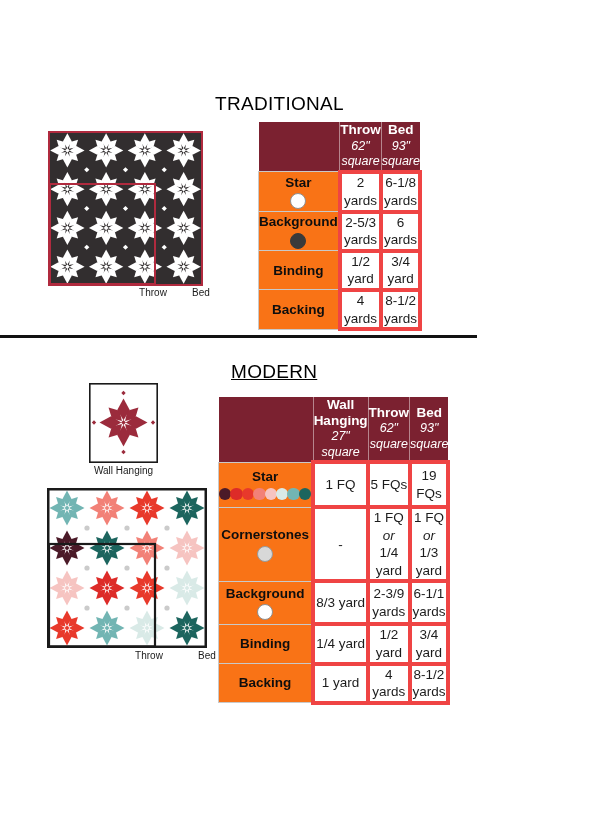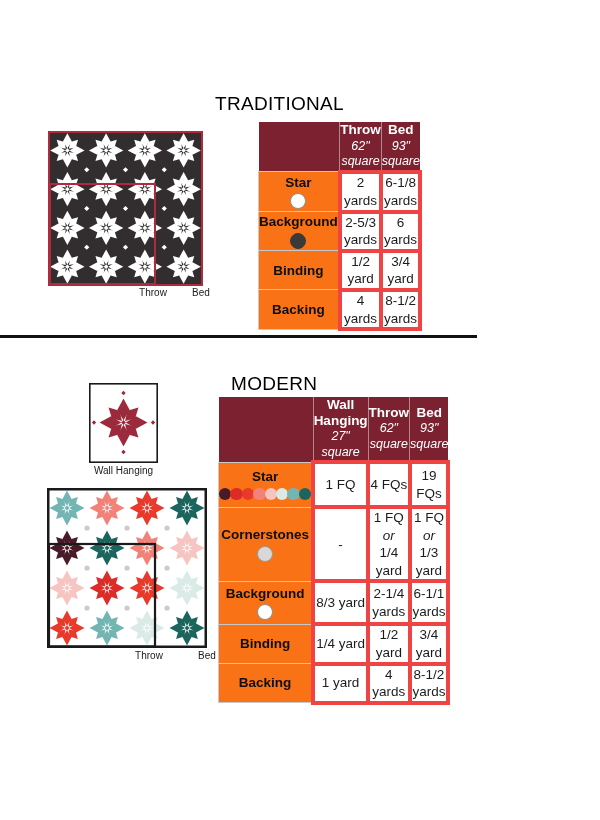--- a/index.html
+++ b/index.html
@@ -2,21 +2,21 @@
 <html><head>
 <meta charset="utf-8">
 <style>
   html,body{margin:0;padding:0;background:#ffffff;}
   #page{position:relative;width:477px;height:820px;background:#ffffff;overflow:hidden;
         font-family:"Liberation Sans","DejaVu Sans",sans-serif;color:#111;}
 
   .section-title{position:absolute;font-size:19px;font-weight:400;letter-spacing:.3px;
                  color:#000;white-space:nowrap;}
   #title-traditional{left:215px;top:93px;}
-  #title-modern{left:231px;top:373px;}
+  #title-modern{left:231px;top:361px;text-decoration:underline;}
 
   #divider{position:absolute;left:0;top:335px;width:600px;height:3px;background:#121212;}
 
   .diagram{position:absolute;}
   #trad-quilt{left:48px;top:131px;}
   #wall-quilt{left:89px;top:383px;}
   #modern-quilt{left:47px;top:488px;}
 
   .size-label{position:absolute;font-size:10px;color:#1a1a1a;text-align:center;}
   #trad-throw-label{left:130px;top:287px;width:46px;}
@@ -509,21 +509,21 @@
                   <div class="dot" style="background: rgb(232, 57, 43);"></div>
                   <div class="dot" style="background: rgb(242, 129, 119);"></div>
                   <div class="dot" style="background: rgb(246, 196, 193);"></div>
                   <div class="dot" style="background: rgb(217, 234, 231);"></div>
                   <div class="dot" style="background: rgb(114, 181, 179);"></div>
                   <div class="dot" style="background: rgb(28, 101, 94);"></div>
                 </div>
               </div>
             </th>
             <td class="val">1 FQ</td>
-            <td class="val">4 FQs</td>
+            <td class="val">5 FQs</td>
             <td class="val">19 FQs</td>
           </tr>
           <tr>
             <th>
               <div class="labelwrap">
                 <div class="row-label">Cornerstones</div>
                 <div class="circle circle-gray"></div>
               </div>
             </th>
             <td class="val">-</td>
@@ -531,21 +531,21 @@
             <td class="val">1 FQ <i>or</i><br>1/3 yard</td>
           </tr>
           <tr>
             <th>
               <div class="labelwrap">
                 <div class="row-label">Background</div>
                 <div class="circle circle-white"></div>
               </div>
             </th>
             <td class="val">8/3 yard</td>
-            <td class="val">2-1/4 yards</td>
+            <td class="val">2-3/9 yards</td>
             <td class="val">6-1/1 yards</td>
           </tr>
           <tr>
             <th>
               <div class="labelwrap">
                 <div class="row-label">Binding</div>
               </div>
             </th>
             <td class="val">1/4 yard</td>
             <td class="val">1/2 yard</td>

